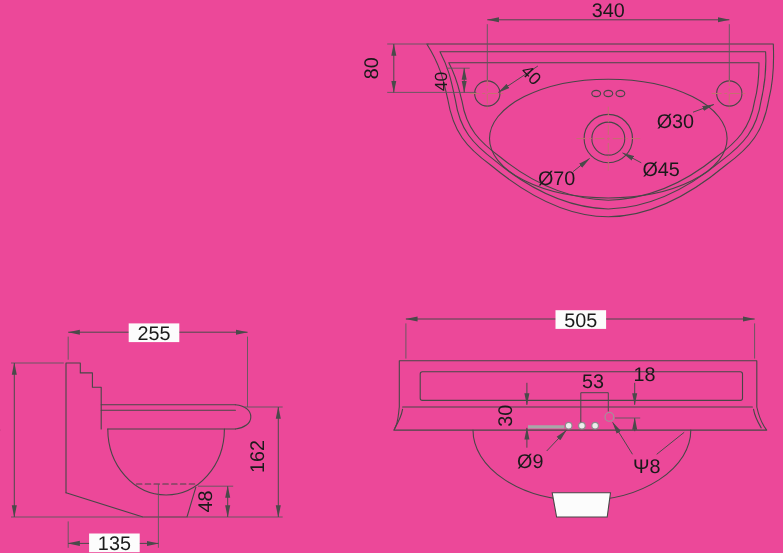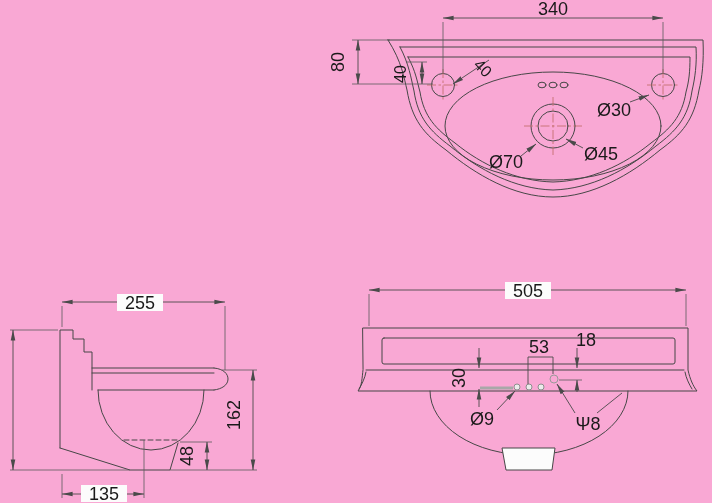--- a/index.html
+++ b/index.html
@@ -1,16 +1,16 @@
 <!DOCTYPE html>
 <html><head>
 <meta charset="utf-8">
 <style>
   html,body{margin:0;padding:0;background:#ffffff;}
-  #stage{width:712px;height:503px;background:#f9a8d4;position:relative;overflow:hidden;}
+  #stage{width:712px;height:503px;background:#ec4899;position:relative;overflow:hidden;}
   svg{display:block;}
   .ln{stroke:#474747;stroke-width:1;fill:none;stroke-linecap:round;stroke-linejoin:round;}
   .dim{stroke:#4a4a4a;stroke-width:0.9;fill:none;}
   .ext{stroke:#5a5a5a;stroke-width:0.8;fill:none;}
   .red{stroke:#c4706f;stroke-width:0.9;fill:none;stroke-dasharray:9 2.5 2.5 2.5;}
   .grayline{stroke:#a8a8a8;stroke-width:3;fill:none;}
   .hole{stroke:#8d8d8d;stroke-width:1;fill:#ececec;}
   .holeo{stroke:#9a9a9a;stroke-width:1;fill:none;}
   .whitefill{fill:#fcfcfc;stroke:#474747;stroke-width:1;}
   .bg{fill:#fcfcfc;stroke:none;}

